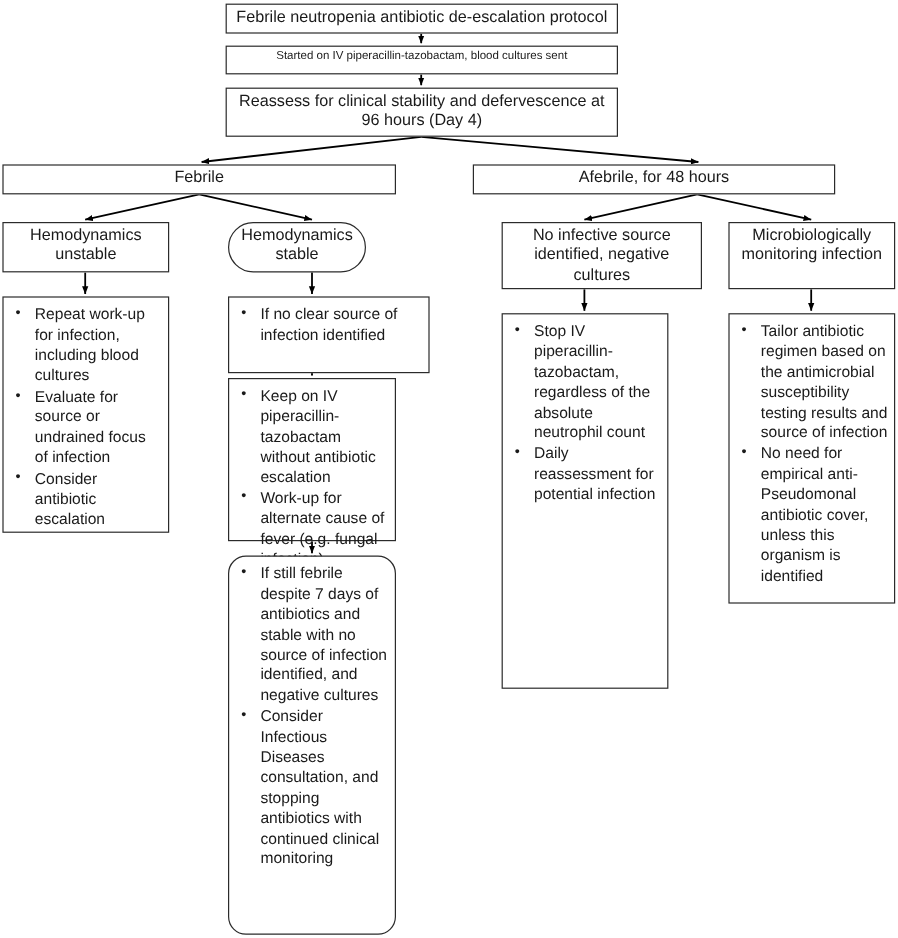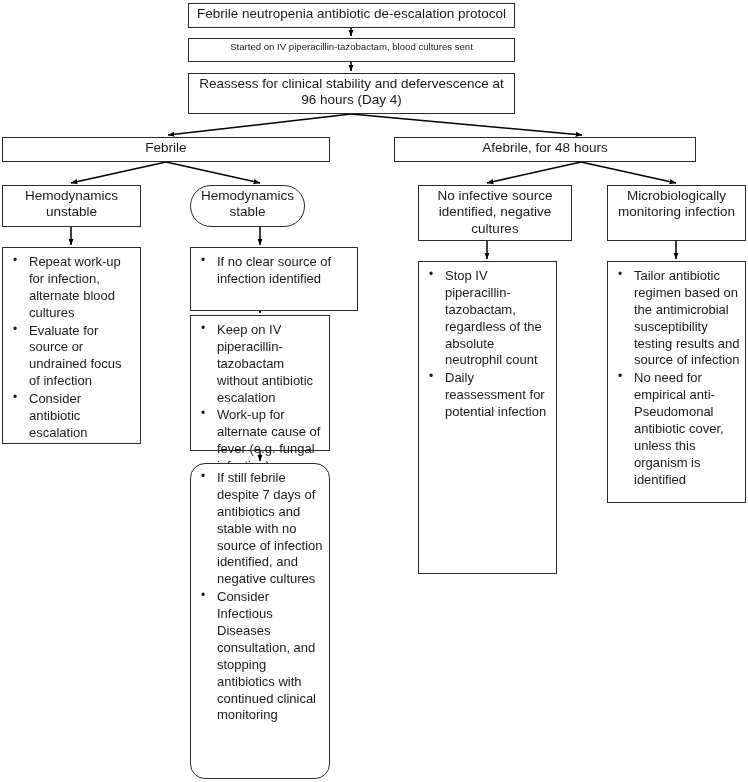--- a/index.html
+++ b/index.html
@@ -73,21 +73,21 @@
   }
   .title-1 { left: 188px; top: 3px;  width: 327px; height: 25px; }
   .title-2 { left: 188px; top: 38px; width: 327px; height: 24px; }
   .title-3 { left: 188px; top: 73px; width: 327px; height: 41px; }
 
   .branch-febrile  { left: 2px;   top: 137px; width: 328px; height: 25px; }
   .branch-afebrile { left: 394px; top: 137px; width: 302px; height: 25px; }
 
   .col1-head { left: 2px;   top: 185px; width: 139px; height: 42px; }
   .col2-head { left: 190px; top: 185px; width: 115px; height: 42px; border-radius: 21px; }
-  .col3-head { left: 418px; top: 185px; width: 154px; height: 56px; }
+  .col3-head { left: 418px; top: 185px; width: 167px; height: 56px; }
   .col4-head { left: 607px; top: 185px; width: 139px; height: 56px; }
 
   .col1-b1 { left: 2px;   top: 247px; width: 139px; height: 197px; }
   .col2-b1 { left: 190px; top: 247px; width: 168px; height: 64px; }
   .col2-b2 { left: 190px; top: 315px; width: 140px; height: 136px; }
   .col2-b3 { left: 190px; top: 463px; width: 140px; height: 316px; border-radius: 15px; }
   .col3-b1 { left: 418px; top: 261px; width: 139px; height: 313px; }
   .col4-b1 { left: 607px; top: 261px; width: 139px; height: 242px; }
 </style>
 </head>
@@ -158,21 +158,21 @@
   <div class="box plain col3-head">
     <span>No infective source identified, negative cultures</span>
   </div>
 
   <div class="box plain col4-head">
     <span>Microbiologically monitoring infection</span>
   </div>
 
   <div class="box list col1-b1">
     <ul class="bullets">
-        <li>Repeat work-up for infection, alternate blood cultures</li>
+        <li>Repeat work-up for infection, including blood cultures</li>
         <li>Evaluate for source or undrained focus of infection</li>
         <li>Consider antibiotic escalation</li>
       </ul>
   </div>
 
   <div class="box list col2-b1">
     <ul class="bullets">
         <li>If no clear source of infection identified</li>
       </ul>
   </div>

